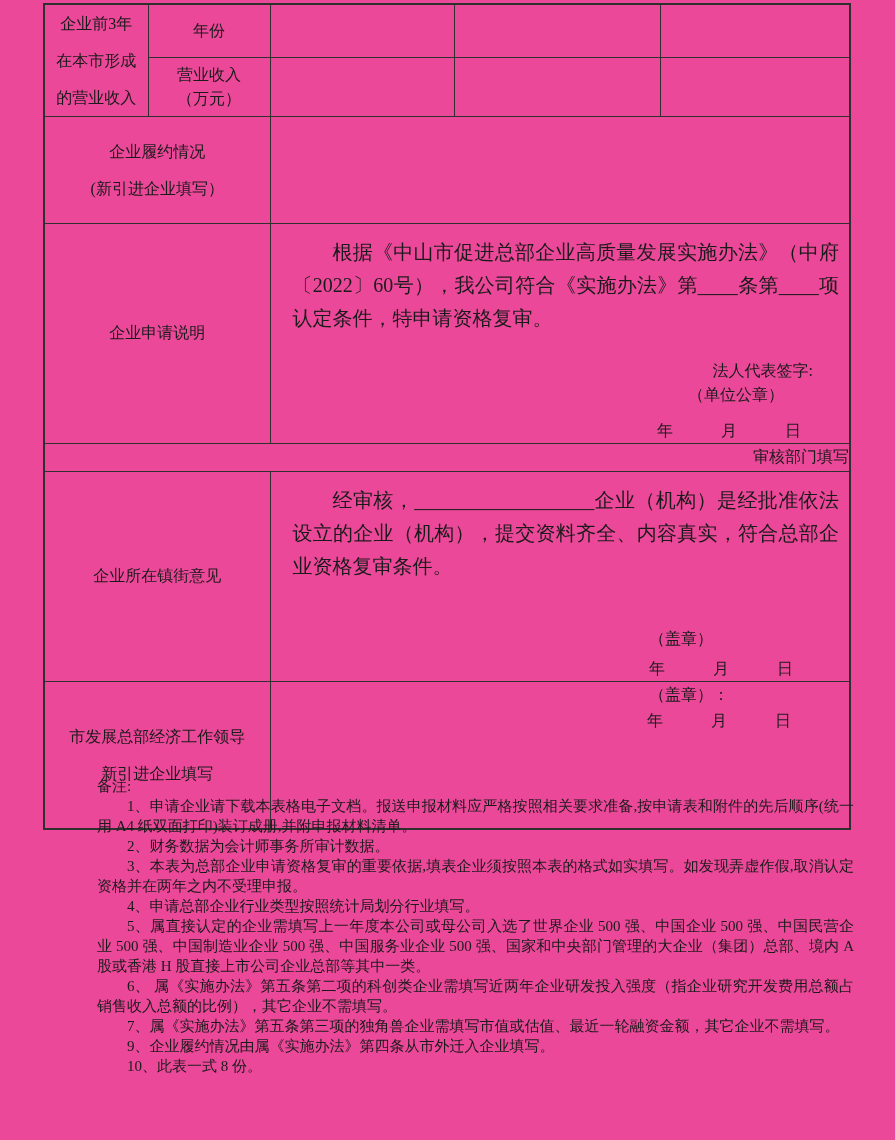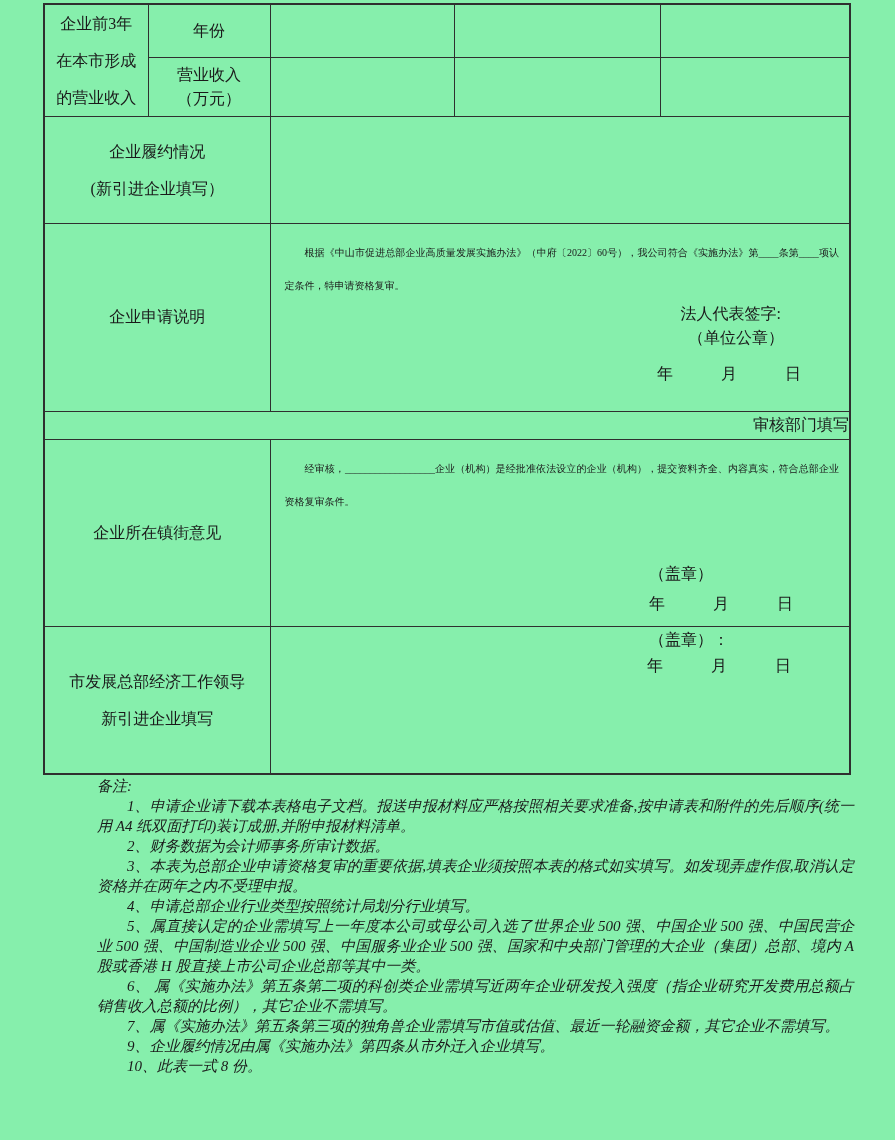--- a/index.html
+++ b/index.html
@@ -3,21 +3,21 @@
 <meta charset="utf-8">
 <style>
   * { box-sizing: border-box; }
   html, body { margin: 0; padding: 0; }
   body {
     width: 895px; height: 1140px;
     background: #ffffff;
     font-family: "Liberation Serif", "DejaVu Serif", serif;
     color: #1a1a1a;
   }
-  .page { position: relative; width: 895px; height: 1140px; background: #86efac; overflow: hidden; }
+  .page { position: relative; width: 895px; height: 1140px; background: #ec4899; overflow: hidden; }
 
   table.form-table {
     position: absolute; left: 43px; top: 3px; width: 806px;
     border-collapse: collapse; table-layout: fixed;
     border: 2px solid #2f2f2f;
   }
   td { border: 1.5px solid #2f2f2f; padding: 0; font-size: 16px; vertical-align: middle; overflow: hidden; }
 
   tr.r1 { height: 53px; }
   tr.r2 { height: 58px; }
@@ -28,37 +28,37 @@
   tr.r7 { height: 147px; }
 
   .label-cell { text-align: center; }
   .stacked3 div { line-height: 37px; }
   .stacked2 div { line-height: 37px; }
   .two-line div { line-height: 24px; }
 
   .section-header-cell { text-align: right; font-size: 16px; }
 
   .content-cell { vertical-align: top; }
-  .statement { margin: 12px 10px 0 14px; text-indent: 2em; line-height: 33px; font-size: 10px; text-align: justify; }
+  .statement { margin: 12px 10px 0 22px; text-indent: 2em; line-height: 33px; font-size: 20px; text-align: justify; }
 
   .sig-line { text-align: right; line-height: 24px; }
-  .r4 .sig-name  { padding-right: 68px; }
+  .r4 .sig-name  { margin-top: 24px; padding-right: 36px; }
   .r4 .sig-seal  { padding-right: 65px; }
   .r4 .sig-date  { margin-top: 12px; padding-right: 48px; }
 
   .r6 .sig-seal  { margin-top: 44px; padding-right: 136px; }
   .r6 .sig-date  { margin-top: 6px; padding-right: 56px; }
 
   .r7-inner { }
   .r7 .sig-seal { padding-right: 120px; line-height: 26px; }
   .r7 .sig-date { padding-right: 58px; line-height: 26px; }
 
   .notes {
     position: absolute; left: 97px; top: 776px; width: 757px;
-    font-size: 15px; line-height: 20px; text-align: justify; font-style: italic;
+    font-size: 15px; line-height: 20px; text-align: justify;
   }
   .note-item { margin: 0; text-indent: 2em; }
 </style>
 </head>
 <body>
 
 <div class="page">
 
   <table class="form-table">
     <colgroup>

